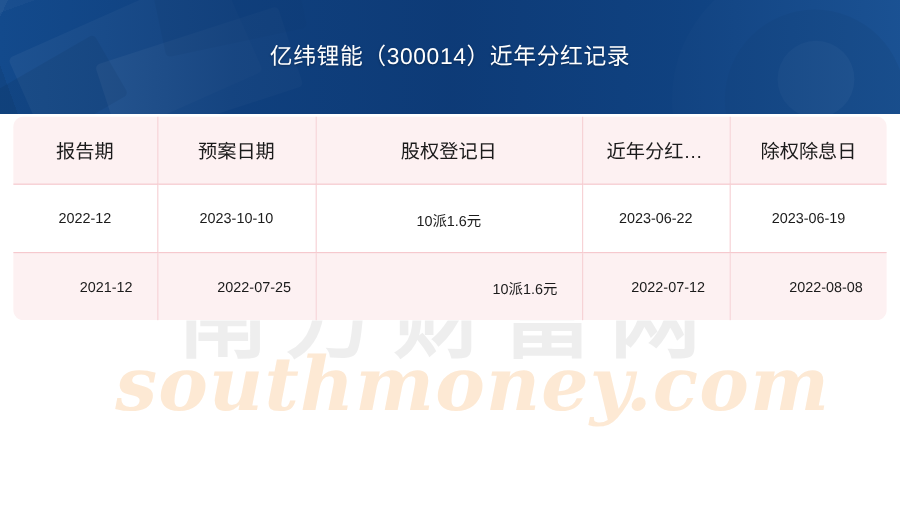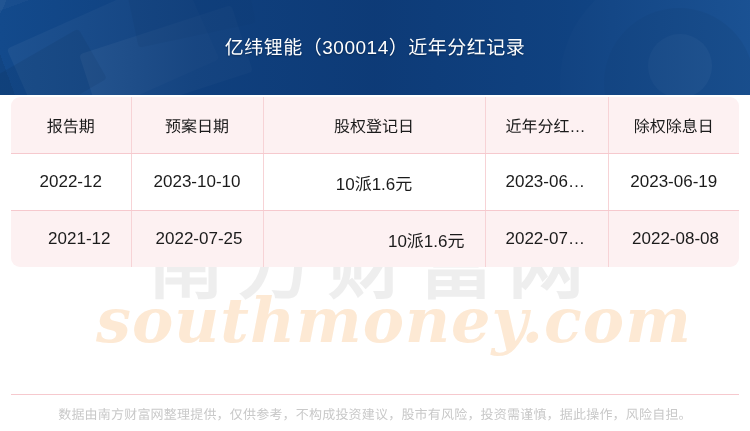--- a/index.html
+++ b/index.html
@@ -167,21 +167,21 @@
   }
   table.dividend th:last-child,
   table.dividend td:last-child { border-right: none; }
   table.dividend tr:last-child td { border-bottom: none; }
 
   table.dividend thead th {
     font-size: 16px;
     background: #fdf1f2;
   }
   table.dividend tbody td {
-    font-size: 17px;
+    font-size: 12px;
   }
   table.dividend tbody tr.odd td  { background: #ffffff; }
   table.dividend tbody tr.even td { background: #fdf1f2; text-align: right; }
 
   
   .footer {
     position: absolute;
     left: 11px;
     top: 394px;
     width: 728px;
@@ -242,31 +242,28 @@
           <th>股权登记日</th>
           <th>近年分红记录</th>
           <th>除权除息日</th>
         </tr>
       </thead>
       <tbody>
         <tr class="odd">
           <td>2022-12</td>
           <td>2023-10-10</td>
           <td>10派1.6元</td>
-          <td>2023-06-16</td>
+          <td>2023-06-22</td>
           <td>2023-06-19</td>
         </tr>
         <tr class="even">
           <td>2021-12</td>
           <td>2022-07-25</td>
           <td>10派1.6元</td>
           <td>2022-07-12</td>
           <td>2022-08-08</td>
         </tr>
       </tbody>
     </table>
   </div>
 
-  <div class="footer">
-    <div class="footer-text">数据由南方财富网整理提供，仅供参考，不构成投资建议，股市有风险，投资需谨慎，据此操作，风险自担。</div>
-  </div>
 
 </div>
 
 </body></html>

